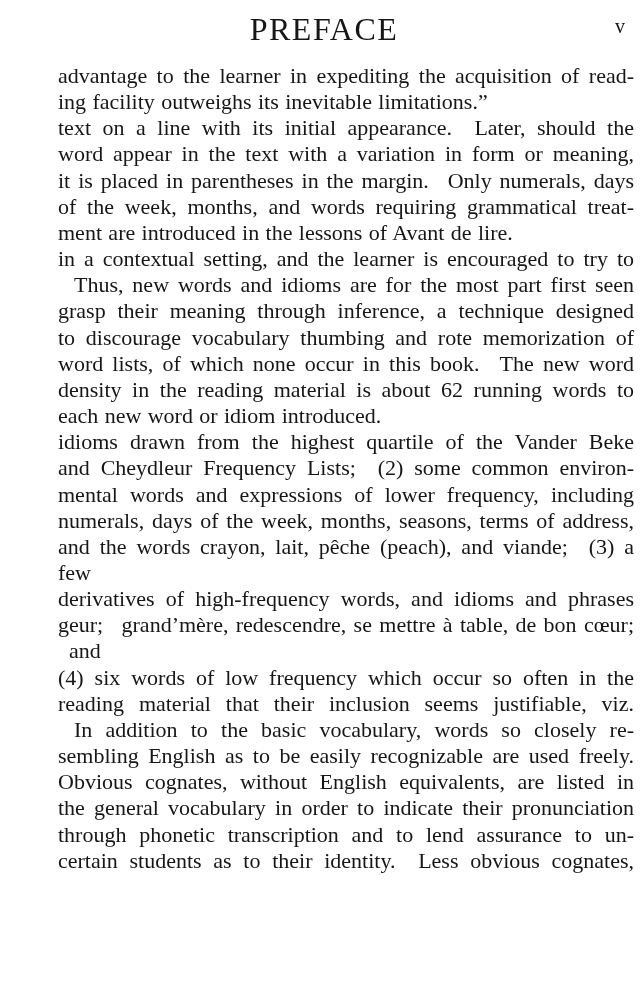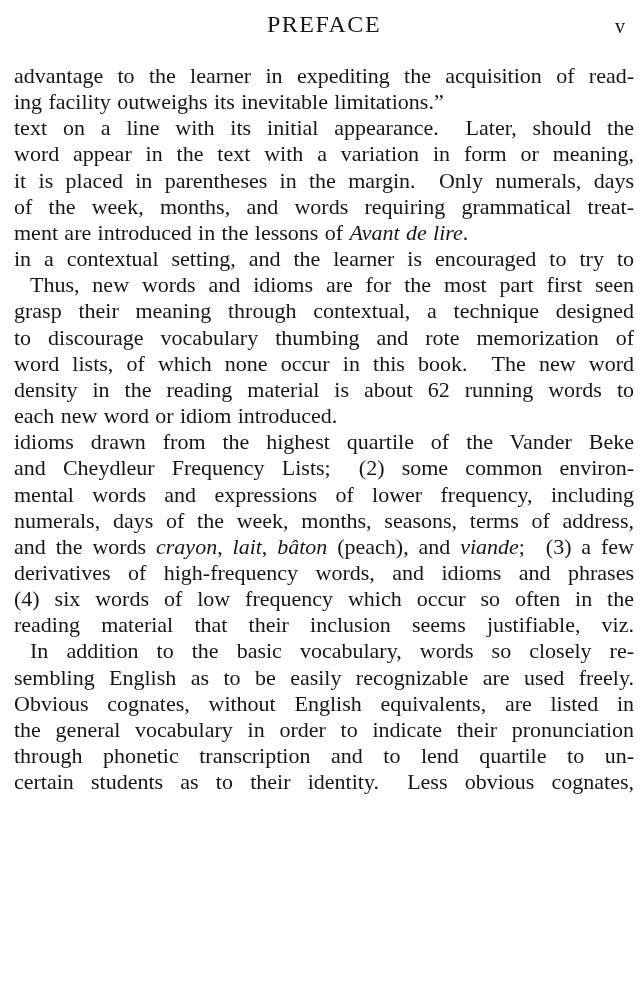--- a/index.html
+++ b/index.html
@@ -16,21 +16,21 @@
   .header {
     position: absolute;
     top: 11px;
     left: 14px;
     width: 620px;
     height: 30px;
   }
   .title {
     display: block;
     text-align: center;
-    font-size: 24px;
+    font-size: 32px;
     letter-spacing: 1.5px;
   }
   .page-num {
     position: absolute;
     right: 9px;
     top: 4px;
     font-size: 20px;
   }
   .body {
     position: absolute;
@@ -38,24 +38,25 @@
     left: 14px;
     width: 620px;
     font-size: 22px;
     line-height: 26.15px;
   }
   .paragraph { margin: 0; }
   .line {
     text-align: justify;
     text-align-last: justify;
     word-spacing: 0.04em;
+    margin-left: 44px;
   }
   .line.last { text-align-last: left; }
   .line.indent { text-indent: 16px; }
-  .it { font-style: italic; }
+  .it { }
 </style>
 </head>
 <body>
 
 <div class="page">
   <div class="header">
     <span class="title">PREFACE</span>
     <span class="page-num">v</span>
   </div>
   <div class="body">
@@ -66,38 +67,39 @@
       <div class="paragraph">
         <div class="line"><span>text on a line with its initial appearance.  Later, should the</span></div>
         <div class="line"><span>word appear in the text with a variation in form or meaning,</span></div>
         <div class="line"><span>it is placed in parentheses in the margin.  Only numerals, days</span></div>
         <div class="line"><span>of the week, months, and words requiring grammatical treat-</span></div>
         <div class="line last"><span>ment are introduced in the lessons of </span><span class="it">Avant de lire</span><span>.</span></div>
       </div>
       <div class="paragraph">
         <div class="line"><span>in a contextual setting, and the learner is encouraged to try to</span></div>
         <div class="line indent"><span>Thus, new words and idioms are for the most part first seen</span></div>
-        <div class="line"><span>grasp their meaning through contextual, a technique designed</span></div>
+        <div class="line"><span>grasp their meaning through inference, a technique designed</span></div>
         <div class="line"><span>to discourage vocabulary thumbing and rote memorization of</span></div>
         <div class="line"><span>word lists, of which none occur in this book.  The new word</span></div>
         <div class="line"><span>density in the reading material is about 62 running words to</span></div>
         <div class="line last"><span>each new word or idiom introduced.</span></div>
       </div>
       <div class="paragraph">
         <div class="line"><span>idioms drawn from the highest quartile of the Vander Beke</span></div>
         <div class="line"><span>and Cheydleur Frequency Lists;  (2) some common environ-</span></div>
         <div class="line"><span>mental words and expressions of lower frequency, including</span></div>
         <div class="line"><span>numerals, days of the week, months, seasons, terms of address,</span></div>
-        <div class="line"><span>and the words </span><span class="it">crayon</span><span>, </span><span class="it">lait</span><span>, </span><span class="it">bâton</span><span> (peach), and </span><span class="it">viande</span><span>;  (3) a few</span></div>
+        <div class="line"><span>and the words </span><span class="it">crayon</span><span>, </span><span class="it">lait</span><span>, </span><span class="it">pêche</span><span> (peach), and </span><span class="it">viande</span><span>;  (3) a few</span></div>
         <div class="line"><span>derivatives of high-frequency words, and idioms and phrases</span></div>
+        <div class="line"><span class="it">geur</span><span>;  </span><span class="it">grand’mère, redescendre, se mettre à table, de bon cœur</span><span>;  and</span></div>
         <div class="line"><span>(4) six words of low frequency which occur so often in the</span></div>
         <div class="line"><span>reading material that their inclusion seems justifiable, viz.</span></div>
       </div>
       <div class="paragraph">
         <div class="line indent"><span>In addition to the basic vocabulary, words so closely re-</span></div>
         <div class="line"><span>sembling English as to be easily recognizable are used freely.</span></div>
         <div class="line"><span>Obvious cognates, without English equivalents, are listed in</span></div>
         <div class="line"><span>the general vocabulary in order to indicate their pronunciation</span></div>
-        <div class="line"><span>through phonetic transcription and to lend quartile to un-</span></div>
+        <div class="line"><span>through phonetic transcription and to lend assurance to un-</span></div>
         <div class="line"><span>certain students as to their identity.  Less obvious cognates,</span></div>
       </div>
     </div>
 </div>
 
 </body></html>

